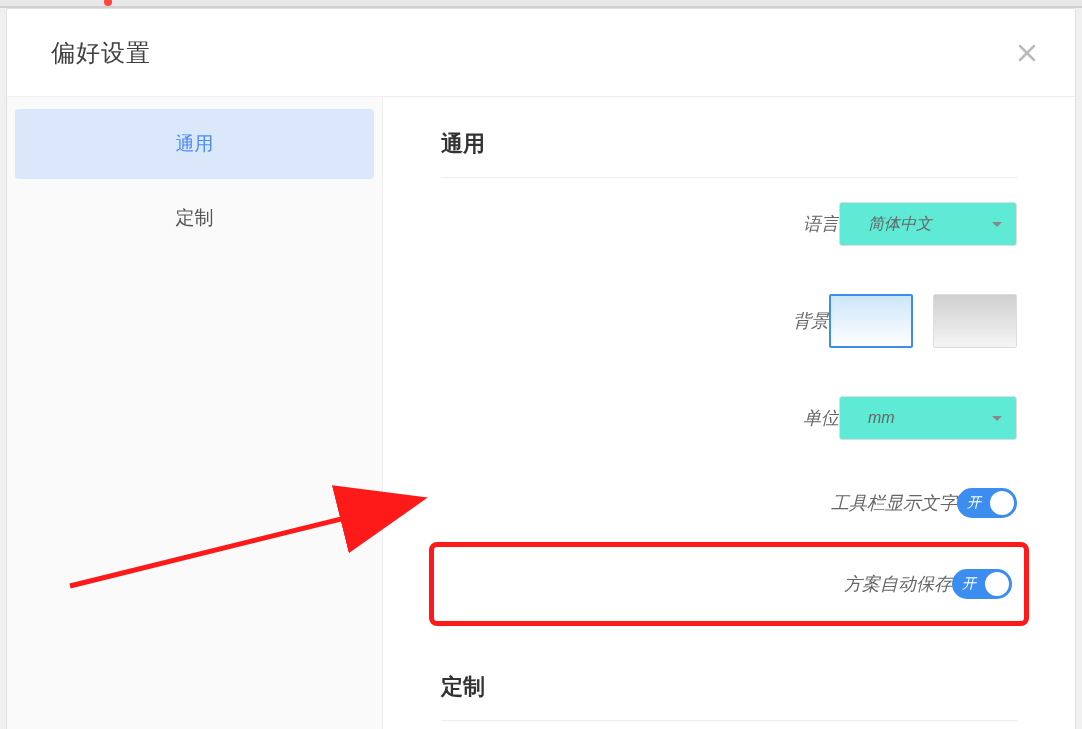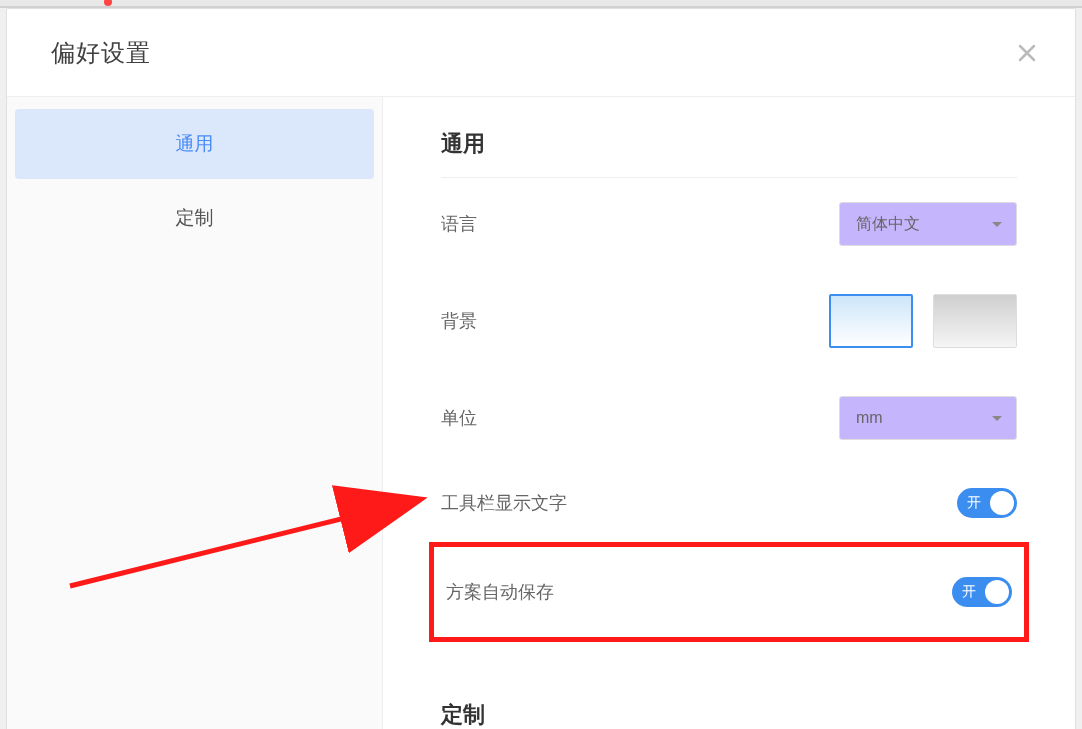--- a/index.html
+++ b/index.html
@@ -10,32 +10,32 @@
     .dialog { position: absolute; top: 8px; left: 6px; right: 6px; bottom: 0; background: #fff; border: 1px solid #e0e0e0; border-bottom: none; border-radius: 2px 2px 0 0; display: flex; flex-direction: column; }
     .dialog-header { height: 88px; display: flex; align-items: center; justify-content: space-between; padding: 0 36px 0 44px; border-bottom: 1px solid #eee; }
     .dialog-title { font-size: 24px; color: #404040; font-weight: 400; letter-spacing: 1px; }
     .close-btn { width: 24px; height: 24px; color: #bbb; cursor: pointer; display: flex; align-items: center; justify-content: center; font-size: 26px; font-weight: 300; }
     .dialog-body { flex: 1; display: flex; overflow: hidden; }
     .sidebar { width: 376px; background: #fafafa; padding: 12px 8px; border-right: 1px solid #eee; }
     .sidebar-item { height: 70px; display: flex; align-items: center; justify-content: center; font-size: 19px; color: #555; cursor: pointer; border-radius: 4px; margin-bottom: 4px; }
     .sidebar-item.active { background: #dbe7fb; color: #4a8cf5; }
     .content { flex: 1; padding: 32px 58px 0 58px; overflow-y: auto; }
     .section-title { font-size: 22px; font-weight: 700; color: #333; padding-bottom: 18px; border-bottom: 1px solid #eee; margin-bottom: 0; }
-    .row { display: flex; align-items: center; justify-content: space-between; padding: 24px 0; min-height: 80px; }
+    .row { display: flex; align-items: center; justify-content: flex-end; padding: 24px 0; min-height: 80px; font-style: italic; }
     .row-label { font-size: 18px; color: #666; }
-    .select { width: 178px; height: 44px; border: 1px solid #ddd; border-radius: 3px; display: flex; align-items: center; justify-content: space-between; padding: 0 14px 0 16px; cursor: pointer; color: #666; font-size: 16px; background: #c4b5fd; }
+    .select { width: 178px; height: 44px; border: 1px solid #ddd; border-radius: 3px; display: flex; align-items: center; justify-content: space-between; padding: 0 14px 0 28px; cursor: pointer; color: #666; font-size: 16px; background: #5eead4; }
     .select-caret { width: 0; height: 0; border-left: 5px solid transparent; border-right: 5px solid transparent; border-top: 5px solid #888; }
     .bg-options { display: flex; gap: 20px; }
     .bg-swatch { width: 84px; height: 54px; border-radius: 2px; cursor: pointer; }
     .bg-swatch.blue { background: linear-gradient(180deg, #cde6f9 0%, #ffffff 100%); border: 2px solid #3b8ef0; }
     .bg-swatch.gray { background: linear-gradient(180deg, #cfcfcf 0%, #f5f5f5 100%); border: 1px solid #ddd; }
     .toggle { width: 60px; height: 30px; background: #3b8ef0; border-radius: 15px; position: relative; cursor: pointer; display: flex; align-items: center; }
     .toggle-label { color: #fff; font-size: 14px; position: absolute; left: 10px; }
     .toggle-knob { width: 24px; height: 24px; background: #fff; border-radius: 50%; position: absolute; right: 3px; }
-    .highlight-box { border: 5px solid #ff1a1a; border-radius: 0; padding: 30px 8px; margin: -4px -12px 12px -12px; }
+    .highlight-box { border: 5px solid #ff1a1a; border-radius: 8px; padding: 22px 8px; margin: -4px -12px 0 -12px; }
     .highlight-box .row { padding: 0 4px; min-height: auto; }
     .section-gap { height: 46px; }
     .subsection-title { font-size: 18px; font-weight: 700; color: #333; margin-top: 22px; }
     .arrow-svg { position: absolute; top: 0; left: 0; pointer-events: none; z-index: 10; }
   </style>
 </head>
 <body>
 
 <div class="top-bar"></div>
 

